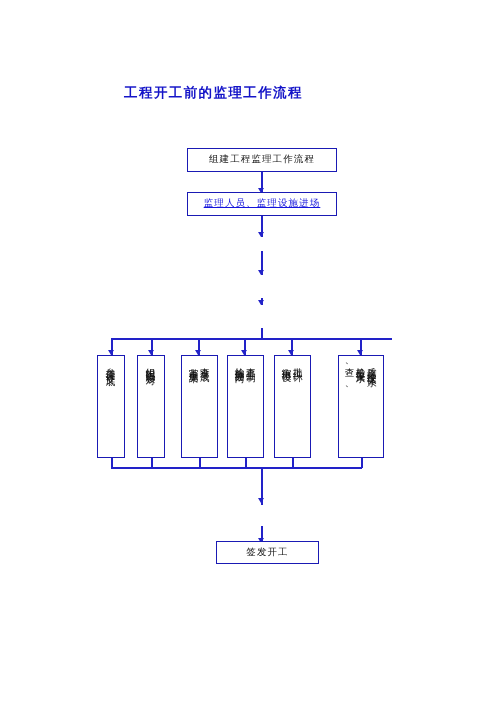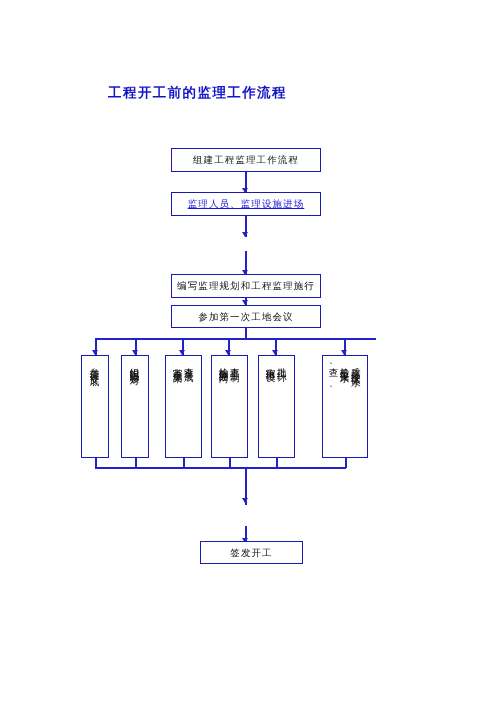--- a/index.html
+++ b/index.html
@@ -3,21 +3,21 @@
 <meta charset="utf-8">
 <style>
   html,body{margin:0;padding:0;}
   body{
     width:496px;height:702px;
     background:#ffffff;
     font-family:"DejaVu Sans","Liberation Sans",sans-serif;
     position:relative;
     overflow:hidden;
   }
-  #stage{position:absolute;left:0;top:0;width:395px;height:702px;}
+  #stage{position:absolute;left:16px;top:0;width:395px;height:702px;}
 
   .title{
     position:absolute;
     left:0;right:0;top:84px;
     text-align:center;
     color:#1414c8;
     font-weight:bold;
     font-size:13.5px;
     letter-spacing:1.4px;
     font-family:"DejaVu Serif","Liberation Serif",serif;
@@ -25,21 +25,21 @@
 
   
   .box{
     position:absolute;
     border:1.2px solid #1a1ab4;
     background:#ffffff;
     box-sizing:border-box;
     color:#101010;
     font-size:9.5px;
     letter-spacing:1.1px;
-    font-family:Liberation Sans, sans-serif;
+    font-family:Liberation Mono, monospace;
     display:flex;
     align-items:center;
     justify-content:center;
     text-align:center;
     line-height:1.25;
   }
   .box.link{color:#1414dc;text-decoration:underline;}
 
   
   .vbox{
@@ -88,25 +88,23 @@
   <div class="ln vln" style="left:245px;top:172px;height:21px;"></div>
   <div class="arrow" style="left:242.2px;top:188px;"></div>
 
   <div class="box link" style="left:171px;top:192px;width:150px;height:24px;">监理人员、监理设施进场</div>
   <div class="ln vln" style="left:245px;top:216px;height:21px;"></div>
   <div class="arrow" style="left:242.2px;top:232px;"></div>
 
   <div class="ln vln" style="left:245px;top:251px;height:24px;"></div>
   <div class="arrow" style="left:242.2px;top:270px;"></div>
 
-  <div class="box" style="left:171px;top:274px;width:150px;height:24px;">编写监理规划和工程监理施行</div>
   <div class="ln vln" style="left:245px;top:298px;height:7px;"></div>
   <div class="arrow" style="left:242.2px;top:300px;"></div>
 
-  <div class="box" style="left:171px;top:305px;width:150px;height:23px;">参加第一次工地会议</div>
 
   <div class="ln vln" style="left:245px;top:328px;height:11px;"></div>
   <div class="ln hln" style="left:95px;top:338px;width:281px;"></div>
 
   <div class="ln vln" style="left:95px;top:338px;height:17px;"></div>
   <div class="arrow" style="left:92.2px;top:350px;"></div>
 
   <div class="ln vln" style="left:135px;top:338px;height:17px;"></div>
   <div class="arrow" style="left:132.2px;top:350px;"></div>
 

